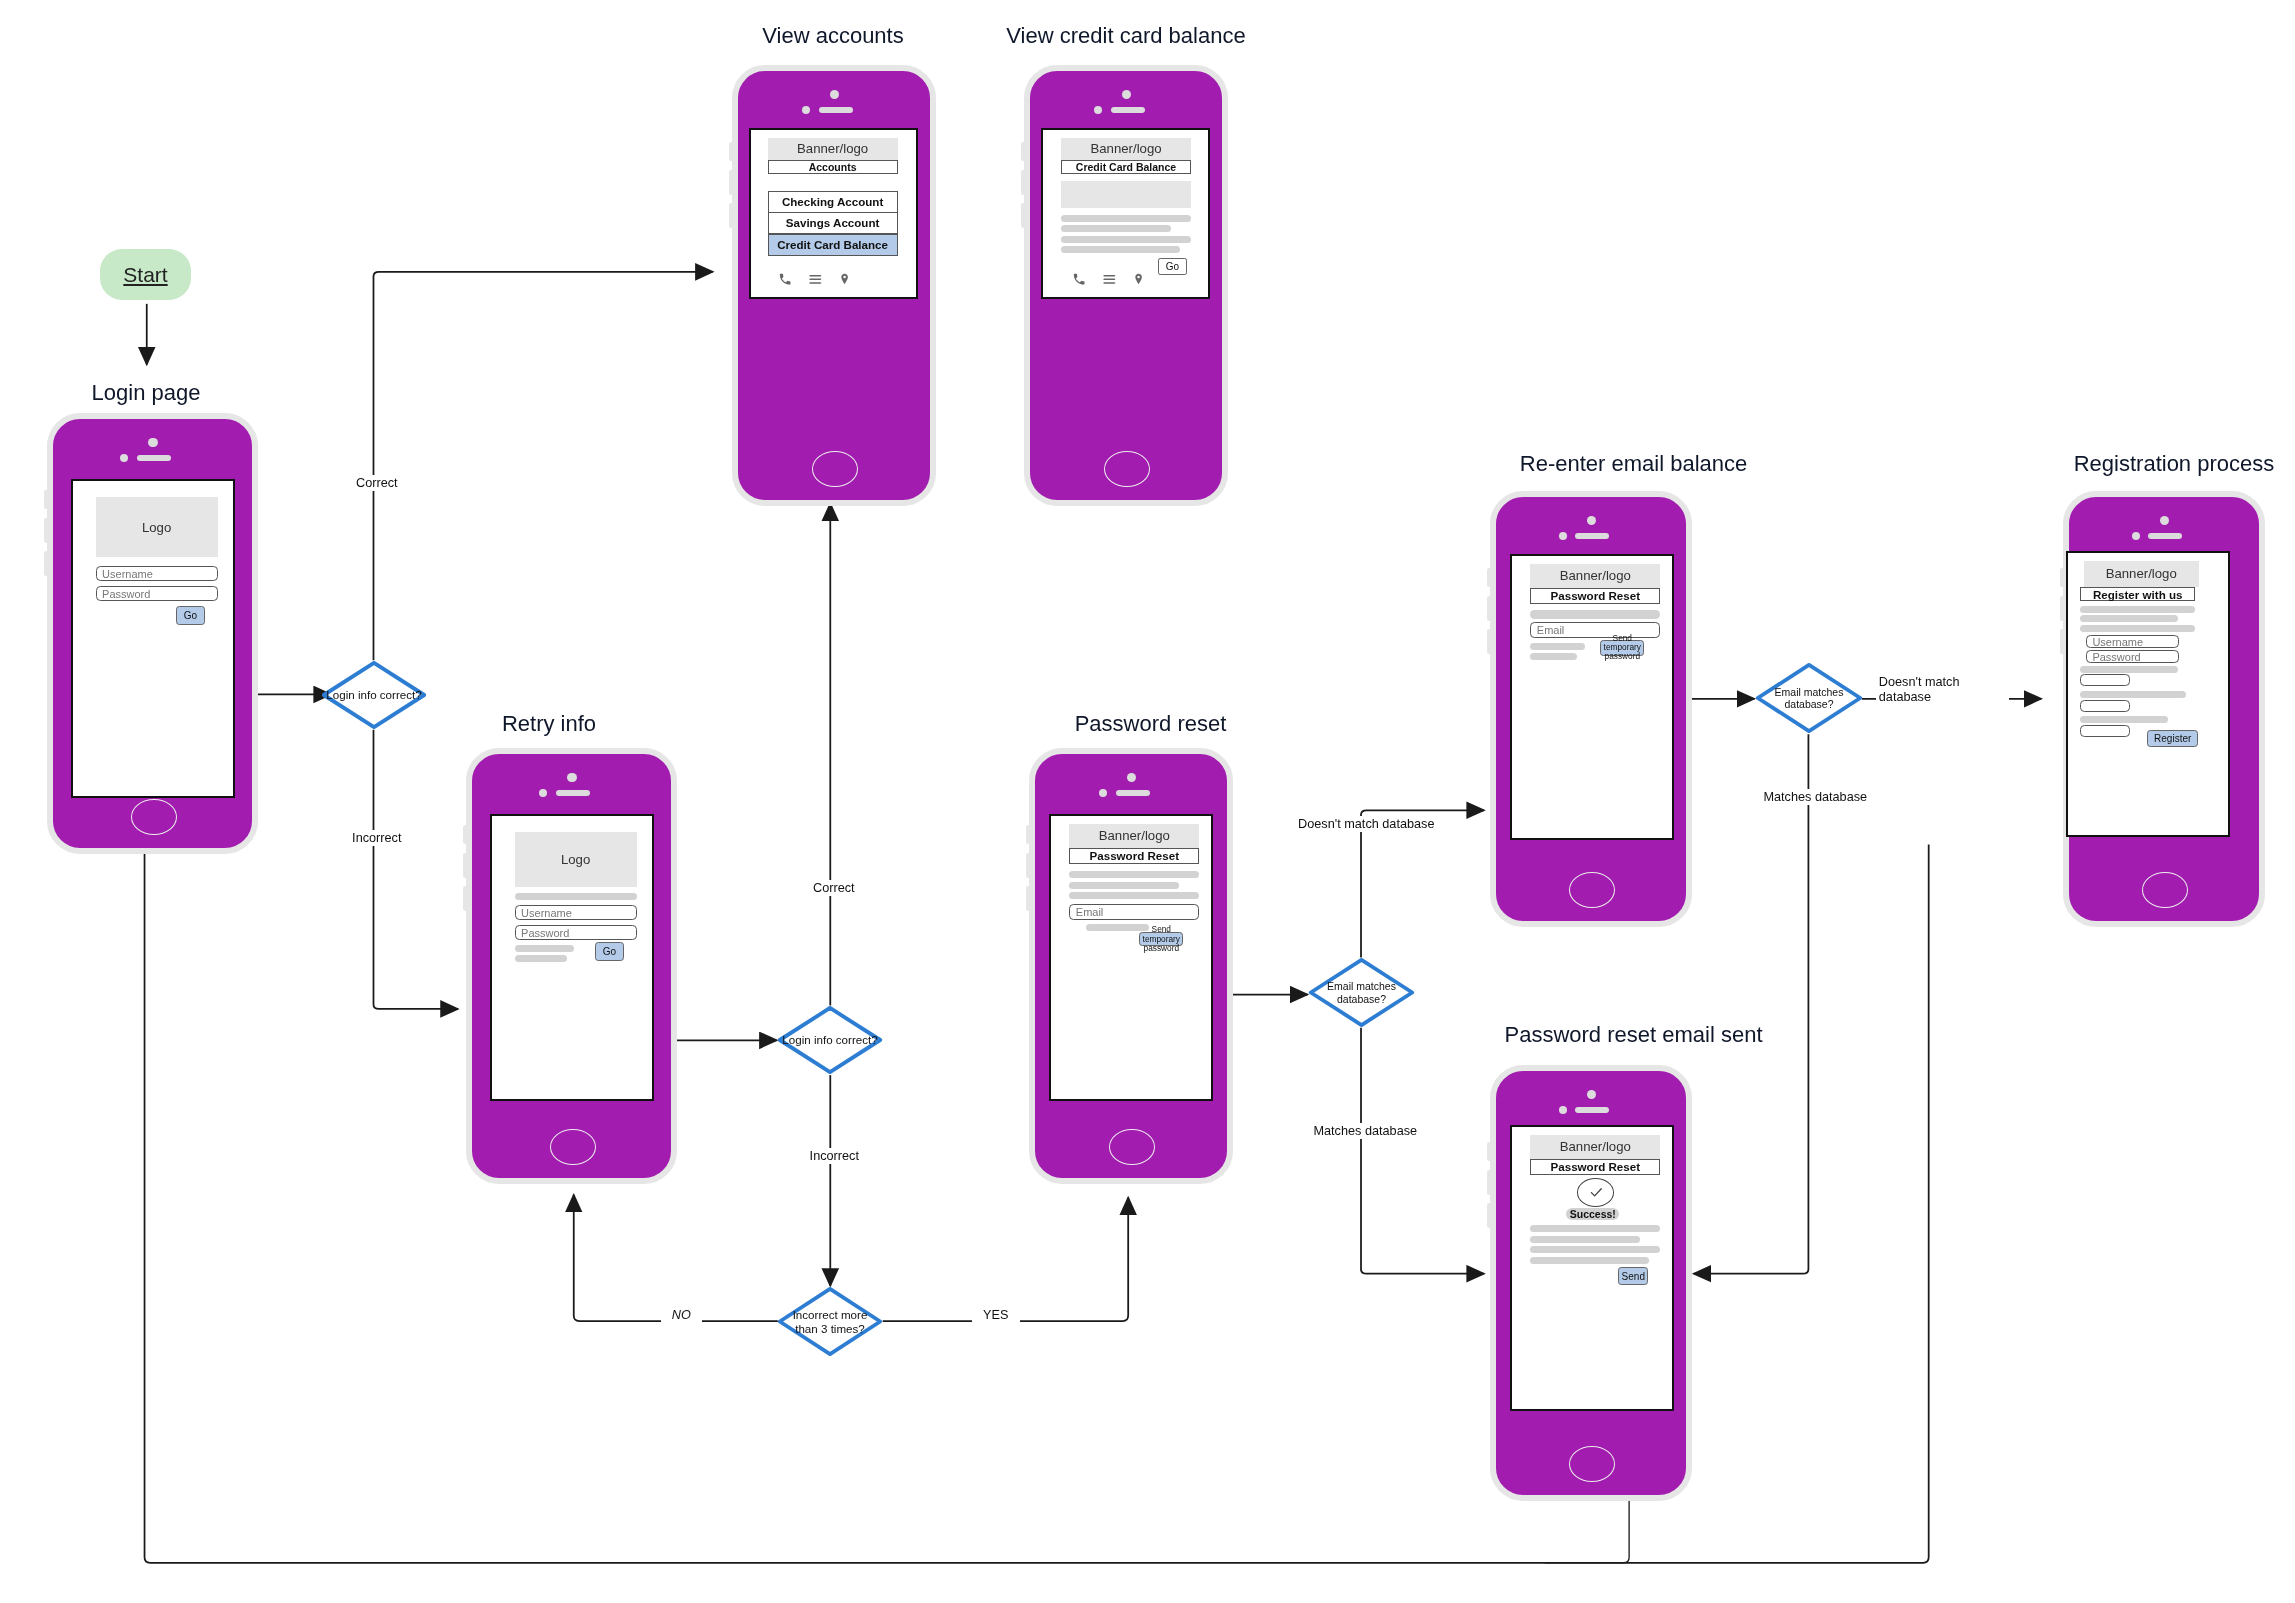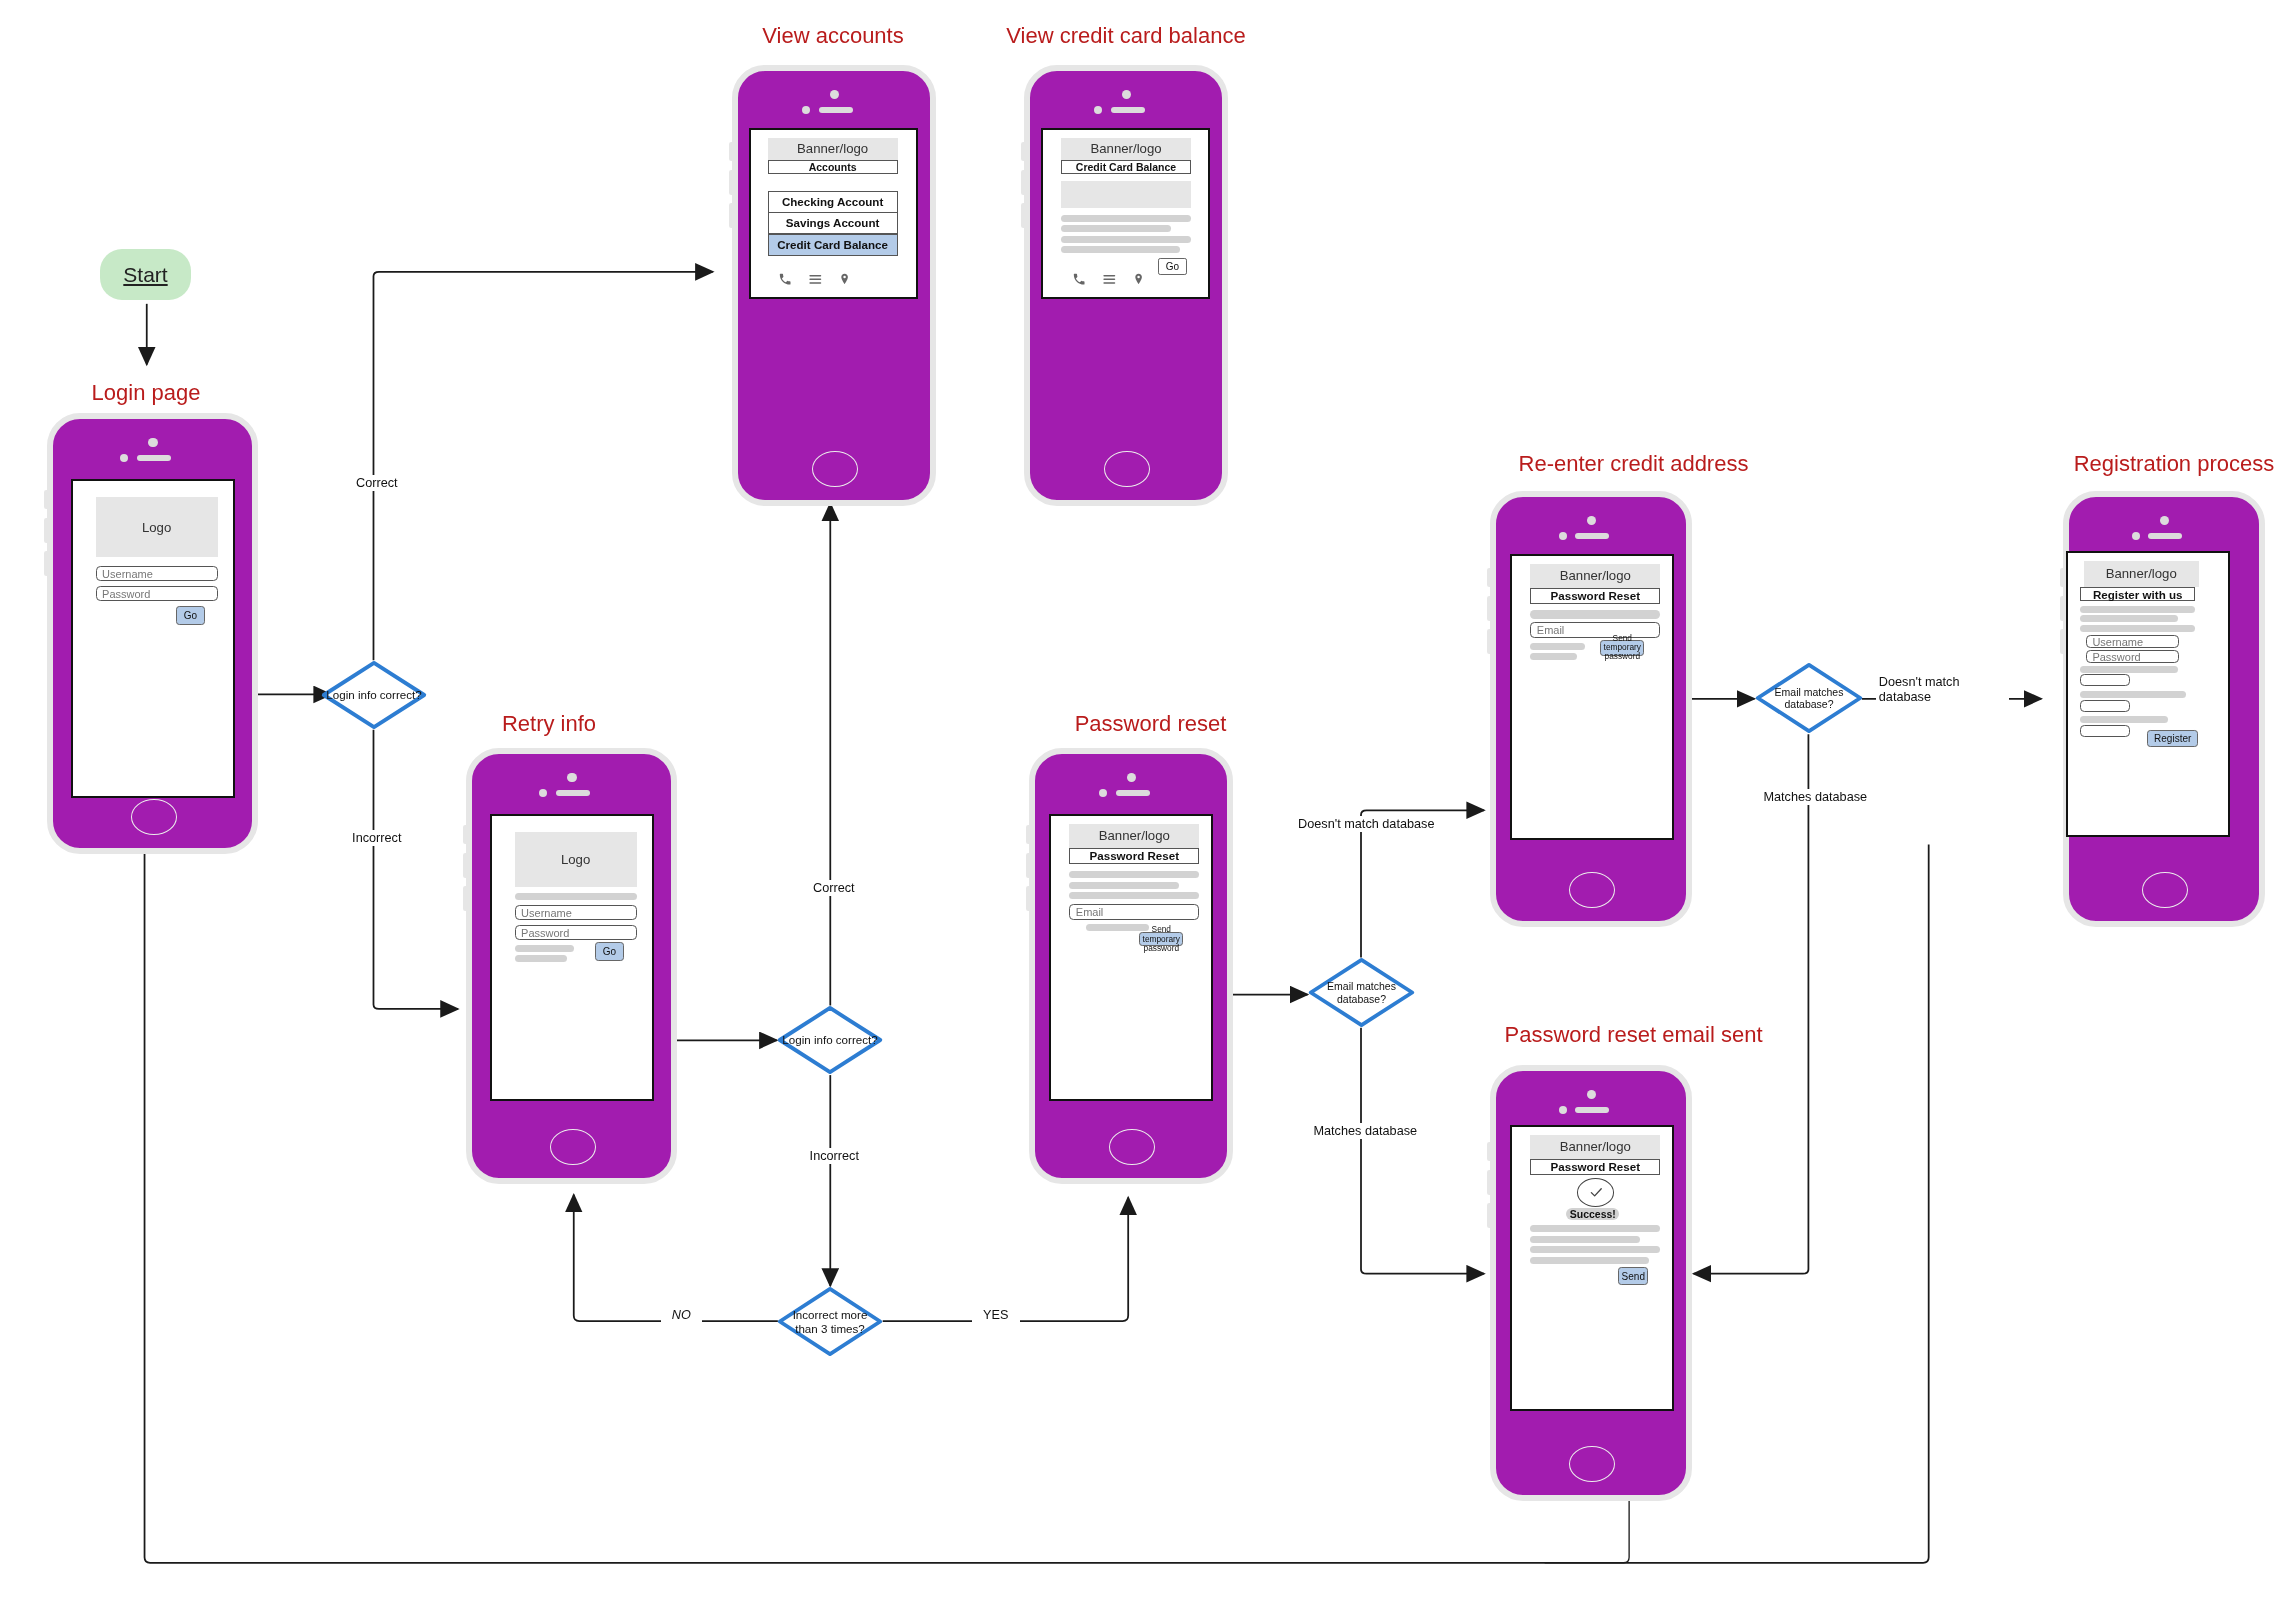--- a/index.html
+++ b/index.html
@@ -1,21 +1,21 @@
 <!DOCTYPE html>
 <html style="font-size:8.8px"><head>
 <meta charset="utf-8">
 <style>
   html,body{margin:0;padding:0;background:#ffffff;}
   body{font-family:"Liberation Sans","DejaVu Sans",sans-serif;color:#111;}
   #canvas{position:relative;width:2295px;height:1604px;background:#fff;overflow:hidden;}
   #edges{position:absolute;left:0;top:0;width:2295px;height:1604px;pointer-events:none;}
 
   
-  .frame-title{position:absolute;font-size:22px;color:#b91c1c;white-space:nowrap;text-align:center;}
+  .frame-title{position:absolute;font-size:22px;color:#0f172a;white-space:nowrap;text-align:center;}
 
   
   .phone{position:absolute;box-sizing:border-box;border:6px solid #e6e6e6;border-radius:33px;background:#a21caf;}
   .phone .speaker-dot{position:absolute;width:9.4px;height:9.4px;border-radius:50%;background:#dcdcdc;left:50%;margin-left:-4.4px;top:19px;}
   .phone .cam-dot{position:absolute;width:8.3px;height:8.3px;border-radius:50%;background:#dcdcdc;top:35px;}
   .phone .speaker-bar{position:absolute;height:6px;border-radius:3.3px;background:#dcdcdc;top:36px;}
   .phone .home-btn{position:absolute;width:44px;height:34px;border:1.7px solid #ececec;border-radius:50%;left:50%;margin-left:-22px;bottom:13.2px;}
   .phone .vol-a,.phone .vol-b,.phone .vol-c,.phone .mute{position:absolute;left:-8.8px;width:4.4px;background:#e6e6e6;border-radius:2.2px;}
   .screen{position:absolute;box-sizing:border-box;border:2.8px solid #111;background:#fff;overflow:hidden;}
 
@@ -244,21 +244,21 @@
       <div class="skel" style="left:18px;top:55px;width:130px;"></div>
       <div class="skel" style="left:18px;top:66px;width:110px;"></div>
       <div class="skel" style="left:18px;top:76px;width:130px;"></div>
       <div class="field" style="left:18px;top:88px;width:130px;height:16px;">Email</div>
       <div class="skel" style="left:35px;top:108px;width:63px;"></div>
       <div class="btn-primary small" style="left:88px;top:116px;width:44px;height:14.3px;white-space:pre-line;">Send temporary
 password</div>
     </div>
   </div>
 
-  <div class="frame-title" style="left:1479px;top:451px;width:309px;">Re-enter credit address</div>
+  <div class="frame-title" style="left:1479px;top:451px;width:309px;">Re-enter email balance</div>
   <div class="phone" style="left:1490px;top:491px;width:202px;height:436px;">
     <div class="speaker-dot"></div>
     <div class="cam-dot" style="left:63px;"></div>
     <div class="speaker-bar" style="left:79px;width:34px;"></div>
     <div class="vol-a" style="top:71px;height:19px;"></div>
     <div class="vol-b" style="top:99px;height:25.4px;"></div>
     <div class="vol-c" style="top:132px;height:25.4px;"></div>
     <div class="home-btn"></div>
     <div class="screen" style="left:14.3px;top:57px;width:164px;height:286px;">
       <div class="banner" style="left:18px;top:7.7px;width:130px;height:24px;">Banner/logo</div>

